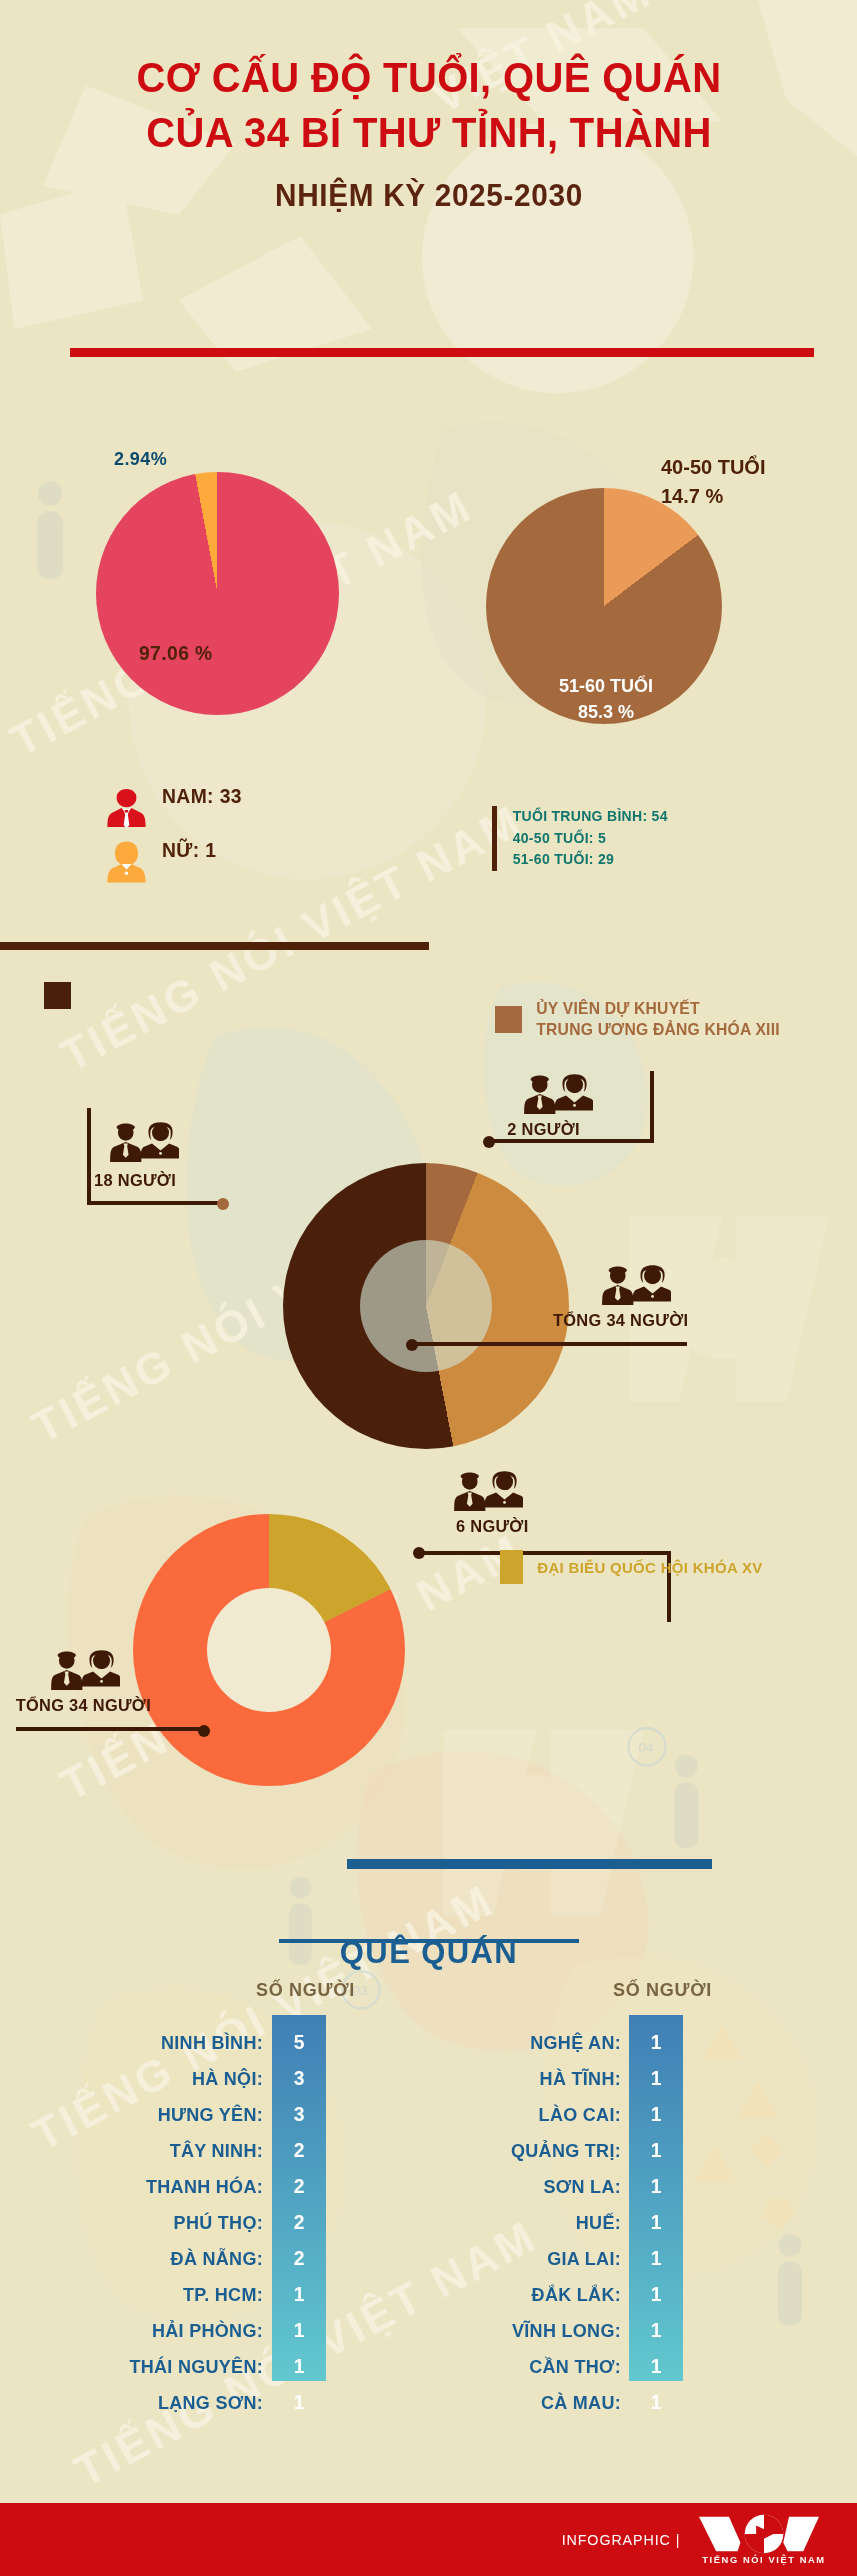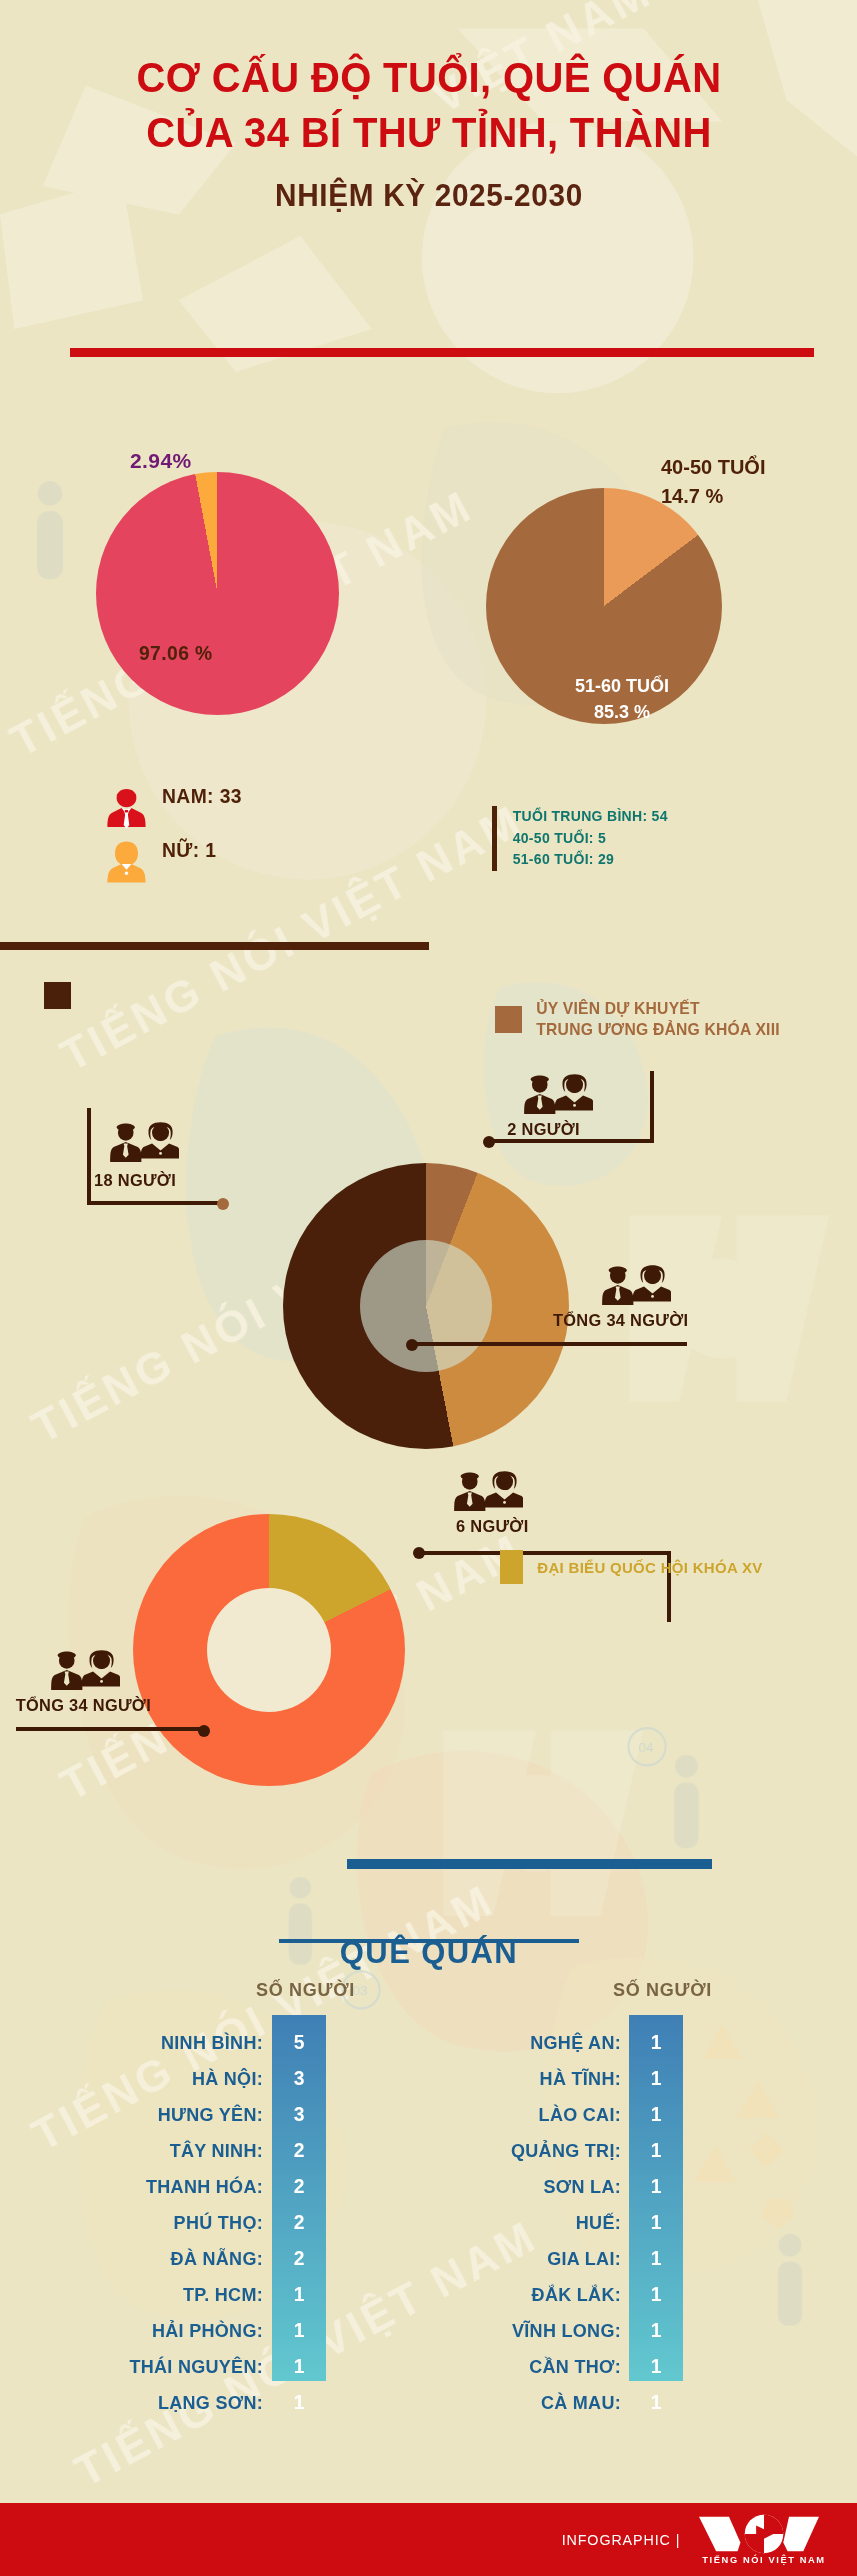--- a/index.html
+++ b/index.html
@@ -49,36 +49,36 @@
 
   
   .pie1 {
     top: 472px; left: 96px;
     width: 243px; height: 243px;
     border-radius: 50%;
     background: conic-gradient(from 0deg,
        #e4445e 0deg 349.4deg,
        #fbaa3b 349.4deg 360deg);
   }
-  .pie1-lbl-a { top: 449px; left: 130px; font-size: 21px; font-weight: bold; color: #701a75;
+  .pie1-lbl-a { top: 449px; left: 114px; font-size: 18px; font-weight: bold; color: #0c4a6e;
     font-family:"Liberation Sans Narrow","Liberation Sans",sans-serif; letter-spacing:0.4px;}
   .pie1-lbl-b { top: 643px; left: 139px; font-size: 19.3px; font-weight: bold; color: #4f2108;
     font-family:"Liberation Sans Narrow","Liberation Sans",sans-serif; letter-spacing:0.4px;}
 
   .pie2 {
     top: 488px; left: 486px;
     width: 236px; height: 236px;
     border-radius: 50%;
     background: conic-gradient(from 0deg,
       #eb9b58 0deg 52.9deg,
       #a4693c 52.9deg 360deg);
   }
   .pie2-lbl-a { top: 453px; left: 661px; font-size: 20px; font-weight: bold; color: #4f2108;
     line-height: 1.45; font-family:"Liberation Sans Narrow","Liberation Sans",sans-serif;}
-  .pie2-lbl-b { top: 673px; left: 529px; font-size: 18px; font-weight: bold; color: #ffffff;
+  .pie2-lbl-b { top: 673px; left: 513px; font-size: 18px; font-weight: bold; color: #ffffff;
     line-height: 1.45; text-align:center; width: 186px;
     font-family:"Liberation Sans Narrow","Liberation Sans",sans-serif;}
 
   
   .glegend { top: 786px; left: 106px; }
   .grow { display: flex; height: 54px; }
   .grow .gl { margin-left: 56px; font-size: 19.3px; font-weight: bold; color: #4f2108;
     font-family:"Liberation Sans Narrow","Liberation Sans",sans-serif; letter-spacing:0.4px;}
 
   

